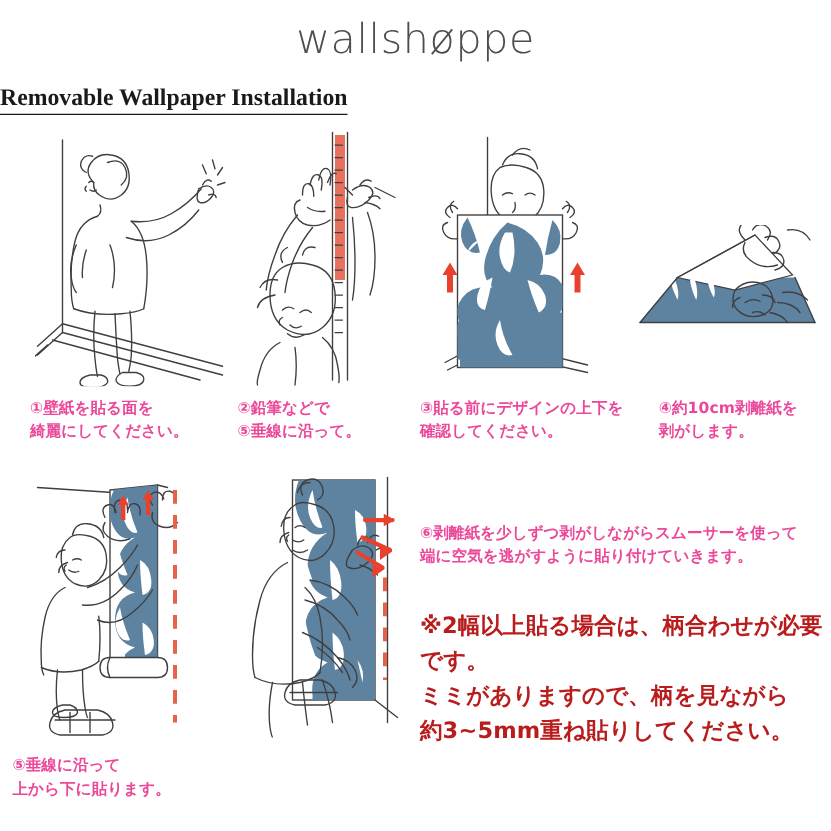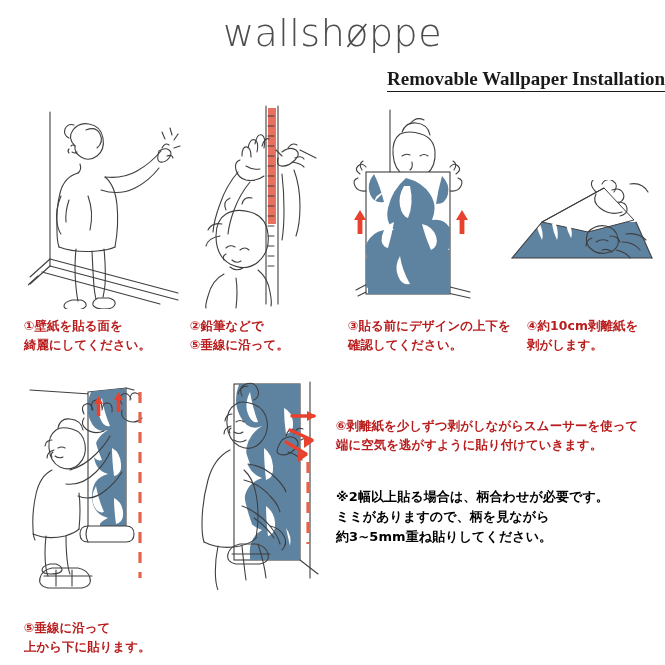--- a/index.html
+++ b/index.html
@@ -17,32 +17,32 @@
   }
 
   
   .brand {
     position: absolute;
     top: 14px;
     left: 0;
     width: 665px;
     text-align: center;
     font-family: "DejaVu Sans", "Liberation Sans", sans-serif;
-    font-size: 38px;
+    font-size: 33px;
     font-weight: 300;
     letter-spacing: 0.5px;
     color: #4d4d4f;
     line-height: 1;
   }
   .title {
     position: absolute;
     top: 68px;
     left: 0;
     width: 665px;
-    text-align: right;
+    text-align: left;
     font-family: "Liberation Serif", "DejaVu Serif", serif;
     font-size: 19px;
     font-weight: bold;
     color: #1a1a1a;
     line-height: 1.2;
   }
   .title span.tx {
     border-bottom: 1.5px solid #1a1a1a;
     padding-bottom: 2px;
   }
@@ -52,31 +52,31 @@
     position: absolute;
   }
   .fig svg { display: block; }
 
   
   .caption {
     position: absolute;
     font-family: "DejaVu Sans", "Liberation Sans", sans-serif;
     font-size: 12.4px;
     font-weight: bold;
-    color: #b91c1c;
+    color: #ec4899;
     line-height: 1.55;
     white-space: pre-line;
     letter-spacing: 0.1px;
   }
   .note {
     position: absolute;
     font-family: "DejaVu Sans", "Liberation Sans", sans-serif;
-    font-size: 13px;
+    font-size: 18px;
     font-weight: bold;
-    color: #000000;
+    color: #b91c1c;
     line-height: 1.55;
     white-space: pre-line;
     letter-spacing: 0.1px;
   }
 </style>
 </head>
 <body>
 
 <div class="brand">wallshøppe</div>
 <div class="title"><span class="tx">Removable Wallpaper Installation</span></div>
@@ -458,23 +458,23 @@
   </g>
 
   <line x1="110" y1="84" x2="110" y2="166" stroke="#e8614a" stroke-width="3.2" stroke-dasharray="11 9"></line>
 </svg>
 </div>
 
 <div class="caption" style="left:24px; top:316px; width:160px;">①壁紙を貼る面を
 綺麗にしてください。</div>
 <div class="caption" style="left:190px; top:316px; width:150px;">②鉛筆などで
 ⑤垂線に沿って。</div>
-<div class="caption" style="left:336px; top:316px; width:180px;margin-left:12px;">③貼る前にデザインの上下を
+<div class="caption" style="left:336px; top:316px; width:180px;">③貼る前にデザインの上下を
 確認してください。</div>
 <div class="caption" style="left:527px; top:316px; width:140px;">④約10cm剥離紙を
 剥がします。</div>
-<div class="caption" style="left:24px; top:602px; width:170px;margin-top:16px;">⑤垂線に沿って
+<div class="caption" style="left:10px; top:602px; width:170px;">⑤垂線に沿って
 上から下に貼ります。</div>
 <div class="caption" style="left:336px; top:416px; width:330px;">⑥剥離紙を少しずつ剥がしながらスムーサーを使って
 端に空気を逃がすように貼り付けていきます。</div>
 <div class="note" style="left:336px; top:487px; width:330px;">※2幅以上貼る場合は、柄合わせが必要です。
 ミミがありますので、柄を見ながら
 約3~5mm重ね貼りしてください。</div>
 
 </body></html>

